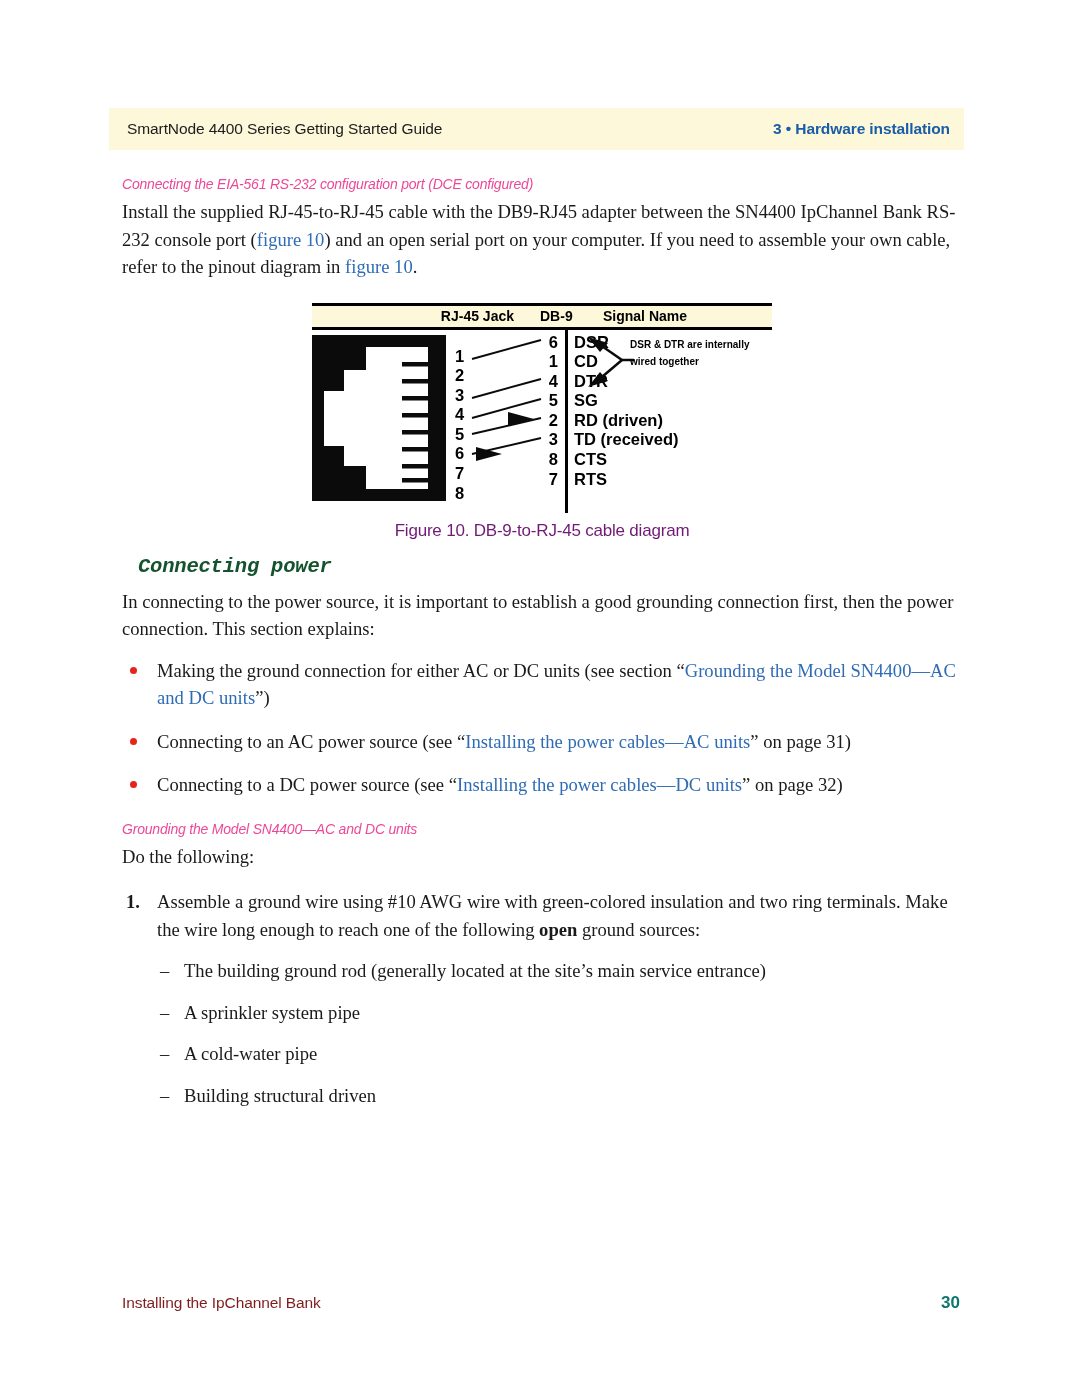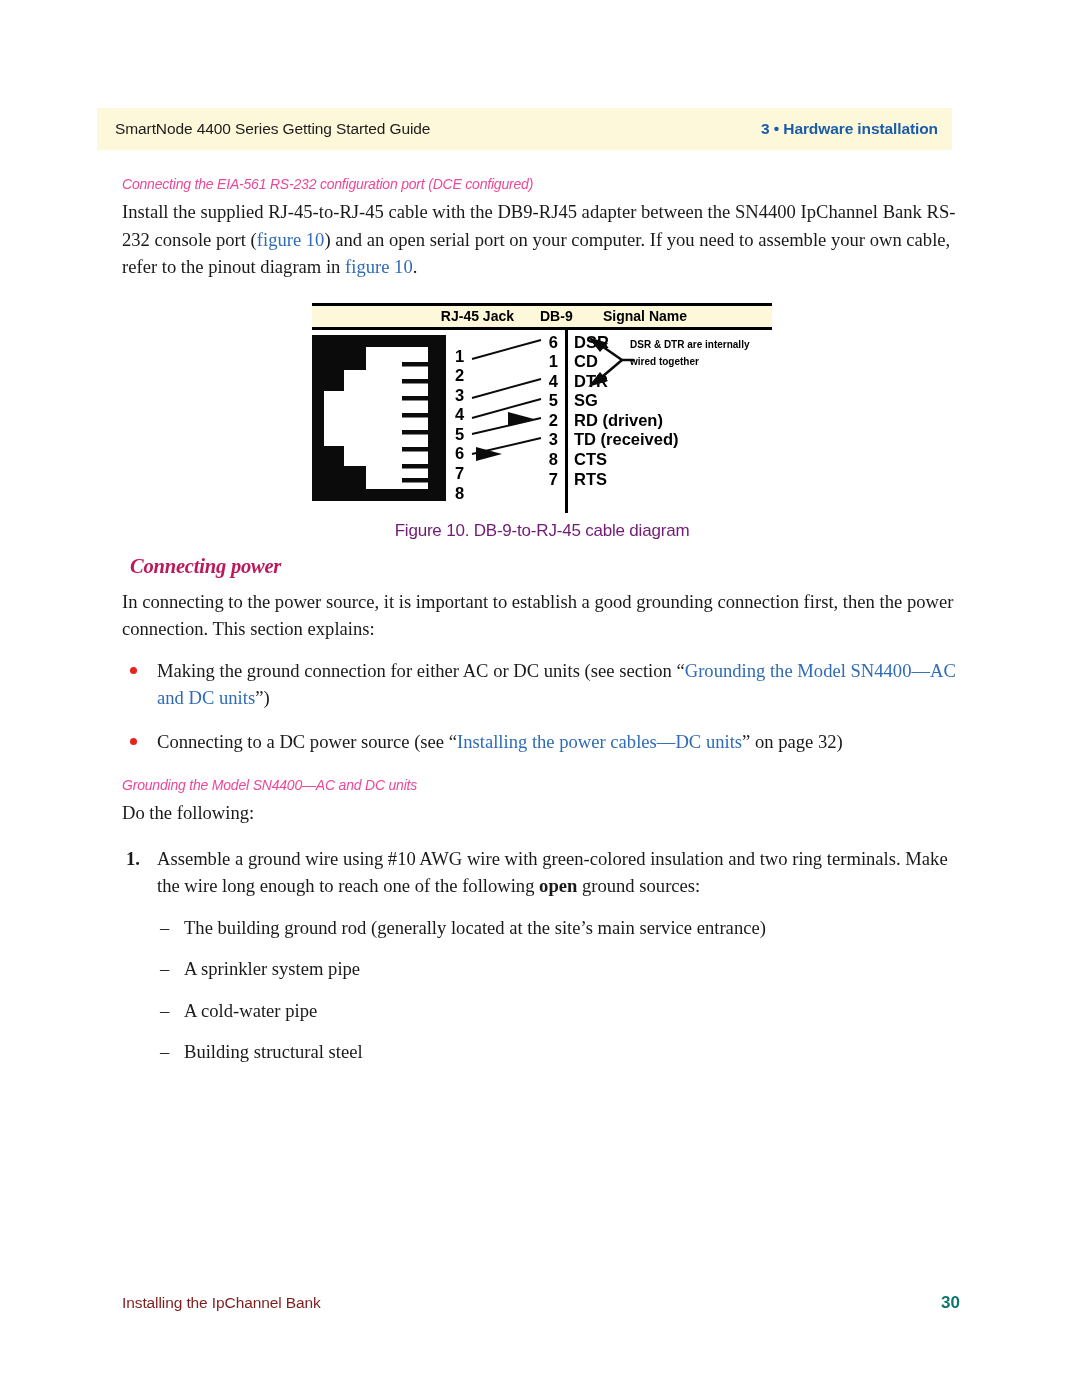--- a/index.html
+++ b/index.html
@@ -19,21 +19,21 @@
   .page {
     position: absolute;
     left: 0; top: 0;
     width: 1080px;
     height: 1397px;
   }
 
   
   .header-band {
     position: absolute;
-    left: 97px;
+    left: 109px;
     top: 108px;
     width: 855px;
     height: 42px;
     background: #fcf8d9;
     display: flex;
     align-items: center;
     justify-content: space-between;
     box-sizing: border-box;
     padding: 0 14px 0 18px;
   }
@@ -64,26 +64,26 @@
   h2.sub-head {
     font-family: "Liberation Sans", sans-serif;
     font-style: italic;
     font-weight: normal;
     font-size: 14px;
     color: #ec4899;
     margin: 0 0 6px 0;
     letter-spacing: -0.2px;
   }
   h2.sub-head-blue {
-    font-family: Liberation Serif, serif;
+    font-family: Liberation Mono, monospace;
     font-style: italic;
     font-weight: bold;
     font-size: 20.5px;
-    color: #be185d;
-    margin: 0 0 10px 8px;
+    color: #14532d;
+    margin: 0 0 10px 16px;
     letter-spacing: -0.2px;
   }
 
   p.body {
     font-size: 18.6px;
     line-height: 27.5px;
     margin: 0 0 10px 0;
     text-align: left;
   }
   .lnk { color: #2f6cb5; }
@@ -419,20 +419,23 @@
     </div>
 
     <h2 class="sub-head-blue">Connecting power</h2>
     <p class="body">In connecting to the power source, it is important to establish a good grounding connection first, then the power connection. This section explains:</p>
 
     <ul class="bullets">
       <li>
         <span class="dot"></span><span>Making the ground connection for either AC or DC units (see section “</span><span class="lnk">Grounding the Model SN4400—AC and DC units</span><span>”)</span>
       </li>
       <li>
+        <span class="dot"></span><span>Connecting to an AC power source (see “</span><span class="lnk">Installing the power cables—AC units</span><span>” on page 31)</span>
+      </li>
+      <li>
         <span class="dot"></span><span>Connecting to a DC power source (see “</span><span class="lnk">Installing the power cables—DC units</span><span>” on page 32)</span>
       </li>
     </ul>
 
     <h2 class="sub-head" style="margin-top:22px;">Grounding the Model SN4400—AC and DC units</h2>
     <p class="body">Do the following:</p>
 
     <ol class="steps">
       <li>
         <span class="num">1.</span><span>Assemble a ground wire using #10 AWG wire with green-colored insulation and two ring terminals. Make the wire long enough to reach one of the following </span><span class="bold">open</span><span> ground sources:</span>
@@ -443,21 +446,21 @@
       <li>
         <span class="dash">–</span><span>The building ground rod (generally located at the site’s main service entrance)</span>
       </li>
       <li>
         <span class="dash">–</span><span>A sprinkler system pipe</span>
       </li>
       <li>
         <span class="dash">–</span><span>A cold-water pipe</span>
       </li>
       <li>
-        <span class="dash">–</span><span>Building structural steel</span>
+        <span class="dash">–</span><span>Building structural driven</span>
       </li>
     </ul>
 
   </div>
 
   <div class="footer">
     <span class="footer-left">Installing the IpChannel Bank</span>
     <span class="footer-right">30</span>
   </div>
 

